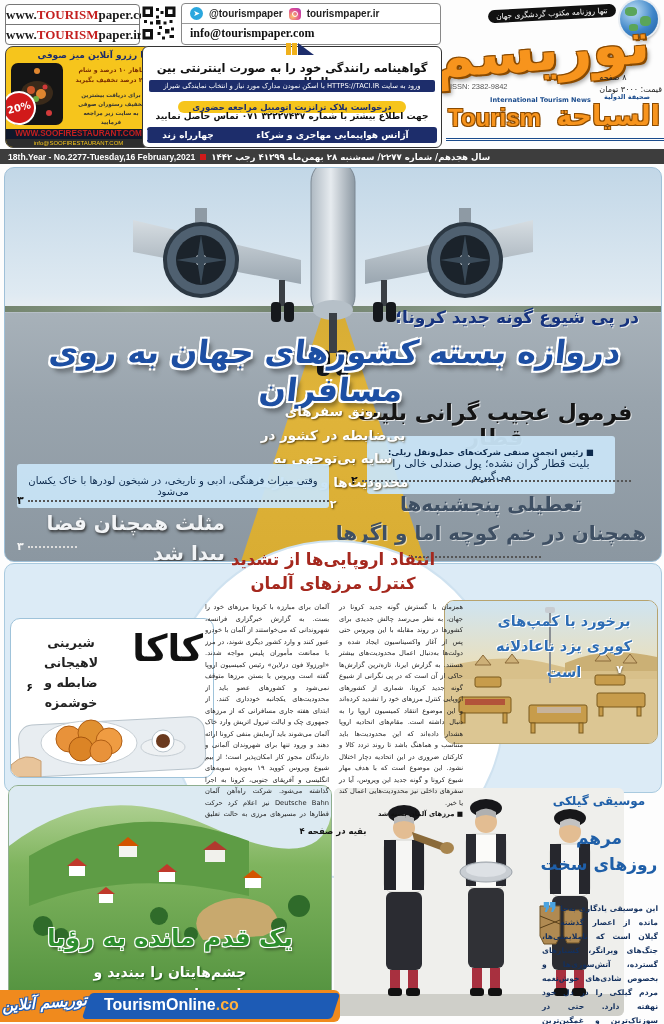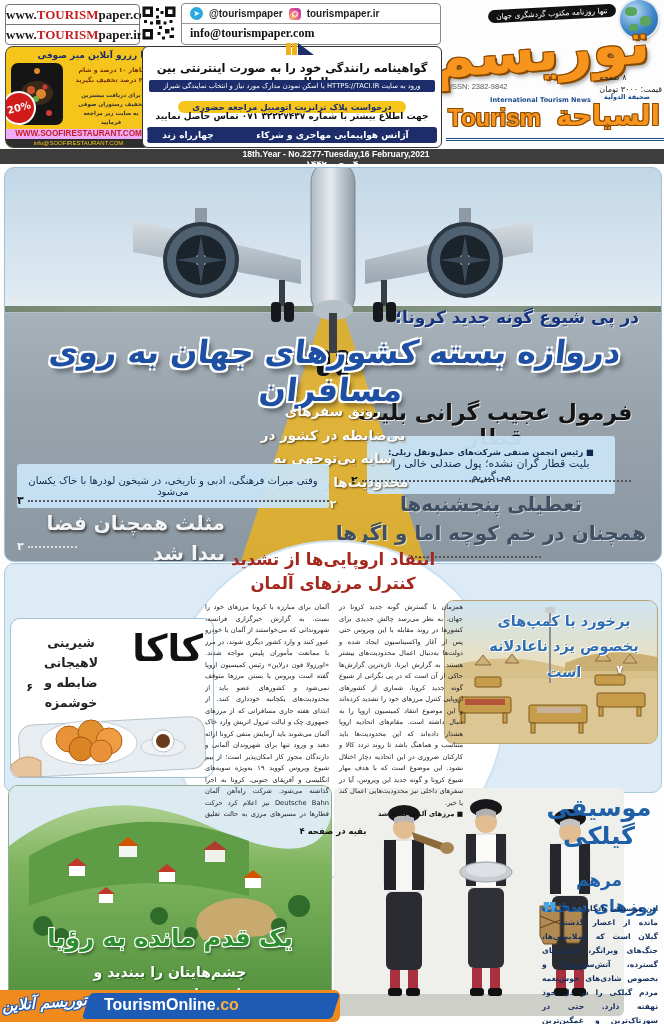--- a/index.html
+++ b/index.html
@@ -49,21 +49,21 @@
   
   .soofi{left:5px;top:46px;width:133px;height:100px;background:#f6c51c;border:1px solid #444;
          border-radius:8px;overflow:hidden;padding-left:12px;}
   .soofi .t{position:absolute;right:4px;top:3px;font-size:9px;font-weight:bold;color:#1d2d6b;}
   .soofi .phone{position:absolute;left:5px;top:16px;width:52px;height:62px;background:#151515;border-radius:7px;}
   .soofi .s1{position:absolute;right:4px;top:18px;width:72px;font-size:6.3px;font-weight:bold;color:#7a2d00;
              text-align:center;line-height:1.6;}
   .badge20{position:absolute;left:-4px;top:44px;width:30px;height:30px;border-radius:50%;background:#d11a1a;
            color:#fff;font-weight:bold;font-size:10px;line-height:30px;text-align:center;transform:rotate(-15deg);
            border:2px solid #fff;}
-  .soofi .url{position:absolute;left:0;bottom:8px;width:100%;background:#f0abfc;color:#c41f1f;font-weight:bold;
+  .soofi .url{position:absolute;left:0;bottom:8px;width:100%;background:#0f172a;color:#c41f1f;font-weight:bold;
               font-size:8.2px;text-align:center;line-height:10px;font-family:"Liberation Sans",sans-serif;}
   .soofi .em{position:absolute;left:0;bottom:0;width:100%;background:#2d2d2d;color:#f6c51c;font-size:6px;
              text-align:center;line-height:8px;font-family:"Liberation Sans",sans-serif;}
 
   
   .license{left:142px;top:46px;width:298px;height:100px;background:#fff;border:1px solid #333;border-radius:6px;}
   .license .flag{position:absolute;left:50%;top:-4px;transform:translateX(-50%);}
   .license .t{position:absolute;top:14px;width:100%;text-align:center;font-size:11.5px;font-weight:bold;color:#111;}
   .license .l2{position:absolute;top:33px;left:6px;right:6px;background:#1d2d6b;color:#fff;font-size:6.8px;
                text-align:center;padding:2px 2px;border-radius:2px;}
@@ -71,21 +71,21 @@
   .license .l3 span{display:inline-block;background:#f6c51c;color:#1d2d6b;font-weight:bold;font-size:8.5px;
                padding:1px 14px;border-radius:9px;}
   .license .l4{position:absolute;top:64px;width:100%;text-align:center;font-size:9px;color:#111;font-weight:bold;}
   .license .bar{position:absolute;left:4px;right:4px;bottom:4px;height:16px;background:#1d2d6b;border-radius:3px;
                color:#fff;font-size:9px;font-weight:bold;display:flex;align-items:center;}
   .license .bar .ag{flex:1;text-align:center;}
   .license .bar .loc{width:80px;text-align:center;border-left:1px solid #7f8ccc;}
 
   
   .datestrip{left:0;top:149px;width:664px;height:15px;background:#3d3d3d;color:#fff;display:flex;
-             align-items:center;font-size:8.6px;flex-direction:column;}
+             align-items:center;font-size:8.6px;}
   .datestrip .en{font-family:"Liberation Sans",sans-serif;font-weight:bold;padding-left:8px;}
   .datestrip .sq{width:6px;height:6px;background:#d11a1a;margin:0 5px;display:inline-block;}
   .datestrip .fa{margin-right:auto;padding-right:8px;font-weight:bold;}
   .datestrip .hij{font-weight:bold;}
 
   
   .hero{left:4px;top:167px;width:656px;height:393px;border-radius:10px;overflow:hidden;
         border:1px solid #9fc0d8;background:linear-gradient(#c2d7e7 0%,#dfeaf2 32%,#e9eef2 36%,
         #a7b1b9 37%,#99a4ad 60%,#8b97a1 100%);}
   .treeline{position:absolute;left:0;top:138px;width:100%;height:6px;
@@ -149,21 +149,21 @@
 
   .camp{left:444px;top:600px;width:212px;height:142px;border-radius:10px;overflow:hidden;border:1px solid #b7a36e;}
   .camp .txt{position:absolute;right:8px;top:8px;width:170px;text-align:center;font-size:14.5px;font-weight:bold;
         color:#2e6db4;line-height:1.75;text-shadow:1px 1px 0 #fff,-1px -1px 0 #fff;z-index:3;}
   .camp .pg{position:absolute;right:34px;top:62px;font-size:11px;font-weight:bold;color:#fff;
         text-shadow:0 1px 2px rgba(0,0,0,.6);z-index:3;}
 
   
   .musicpic{left:334px;top:788px;width:290px;height:228px;background:#ececea;border-radius:6px;overflow:hidden;}
   .musictitle{left:538px;top:794px;width:122px;text-align:center;font-weight:bold;color:#1f5fa8;z-index:4;}
-  .musictitle .l1{font-size:24px;display:block;}
+  .musictitle .l1{font-size:12px;display:block;}
   .musictitle .l2{font-size:17px;display:block;margin-top:20px;}
   .musictitle .l3{font-size:17px;display:block;margin-top:6px;}
   .quote{left:542px;top:902px;width:116px;z-index:4;}
   .quote .qi{float:left;font-size:30px;color:#4aa3e0;line-height:20px;margin:2px 2px 0 0;}
   .quote .qt{font-size:7.6px;font-weight:bold;color:#13305e;line-height:1.85;text-align:justify;}
 
   .village{left:8px;top:785px;width:322px;height:226px;border-radius:10px;overflow:hidden;border:1px solid #8fae8f;}
   .village .t{position:absolute;left:0;top:138px;width:100%;text-align:center;font-size:24px;font-weight:bold;
         color:#2e8f2e;z-index:3;
         text-shadow:0 0 2px #fff,1px 1px 0 #fff,-1px -1px 0 #fff,1px -1px 0 #fff,-1px 1px 0 #fff,2px 3px 3px rgba(0,0,0,.4);}
@@ -460,21 +460,21 @@
       <rect x="92" y="106" width="44" height="6" fill="#c7b39b"></rect>
       <g fill="#cdb078" stroke="#8a6a3a">
         <path d="M30 64 l8 -10 8 10 z"></path>
           <path d="M60 62 l7 -9 7 9 z"></path>
           <path d="M150 60 l8 -10 8 10 z"></path>
           <path d="M178 62 l7 -9 7 9 z"></path>
       </g>
     </svg>
     <div class="txt rtl">
       <div>برخورد با کمپ‌های</div>
-      <div>بخصوص یزد ناعادلانه است</div>
+      <div>کویری یزد ناعادلانه است</div>
     </div>
     <div class="pg">۷</div>
   </div>
 
   <div class="abs musicpic">
     <svg width="290" height="228" viewBox="0 0 290 228">
       <rect width="290" height="228" fill="#efefec"></rect>
       <rect y="206" width="290" height="22" fill="#cfcfc9"></rect>
 
       <g>

